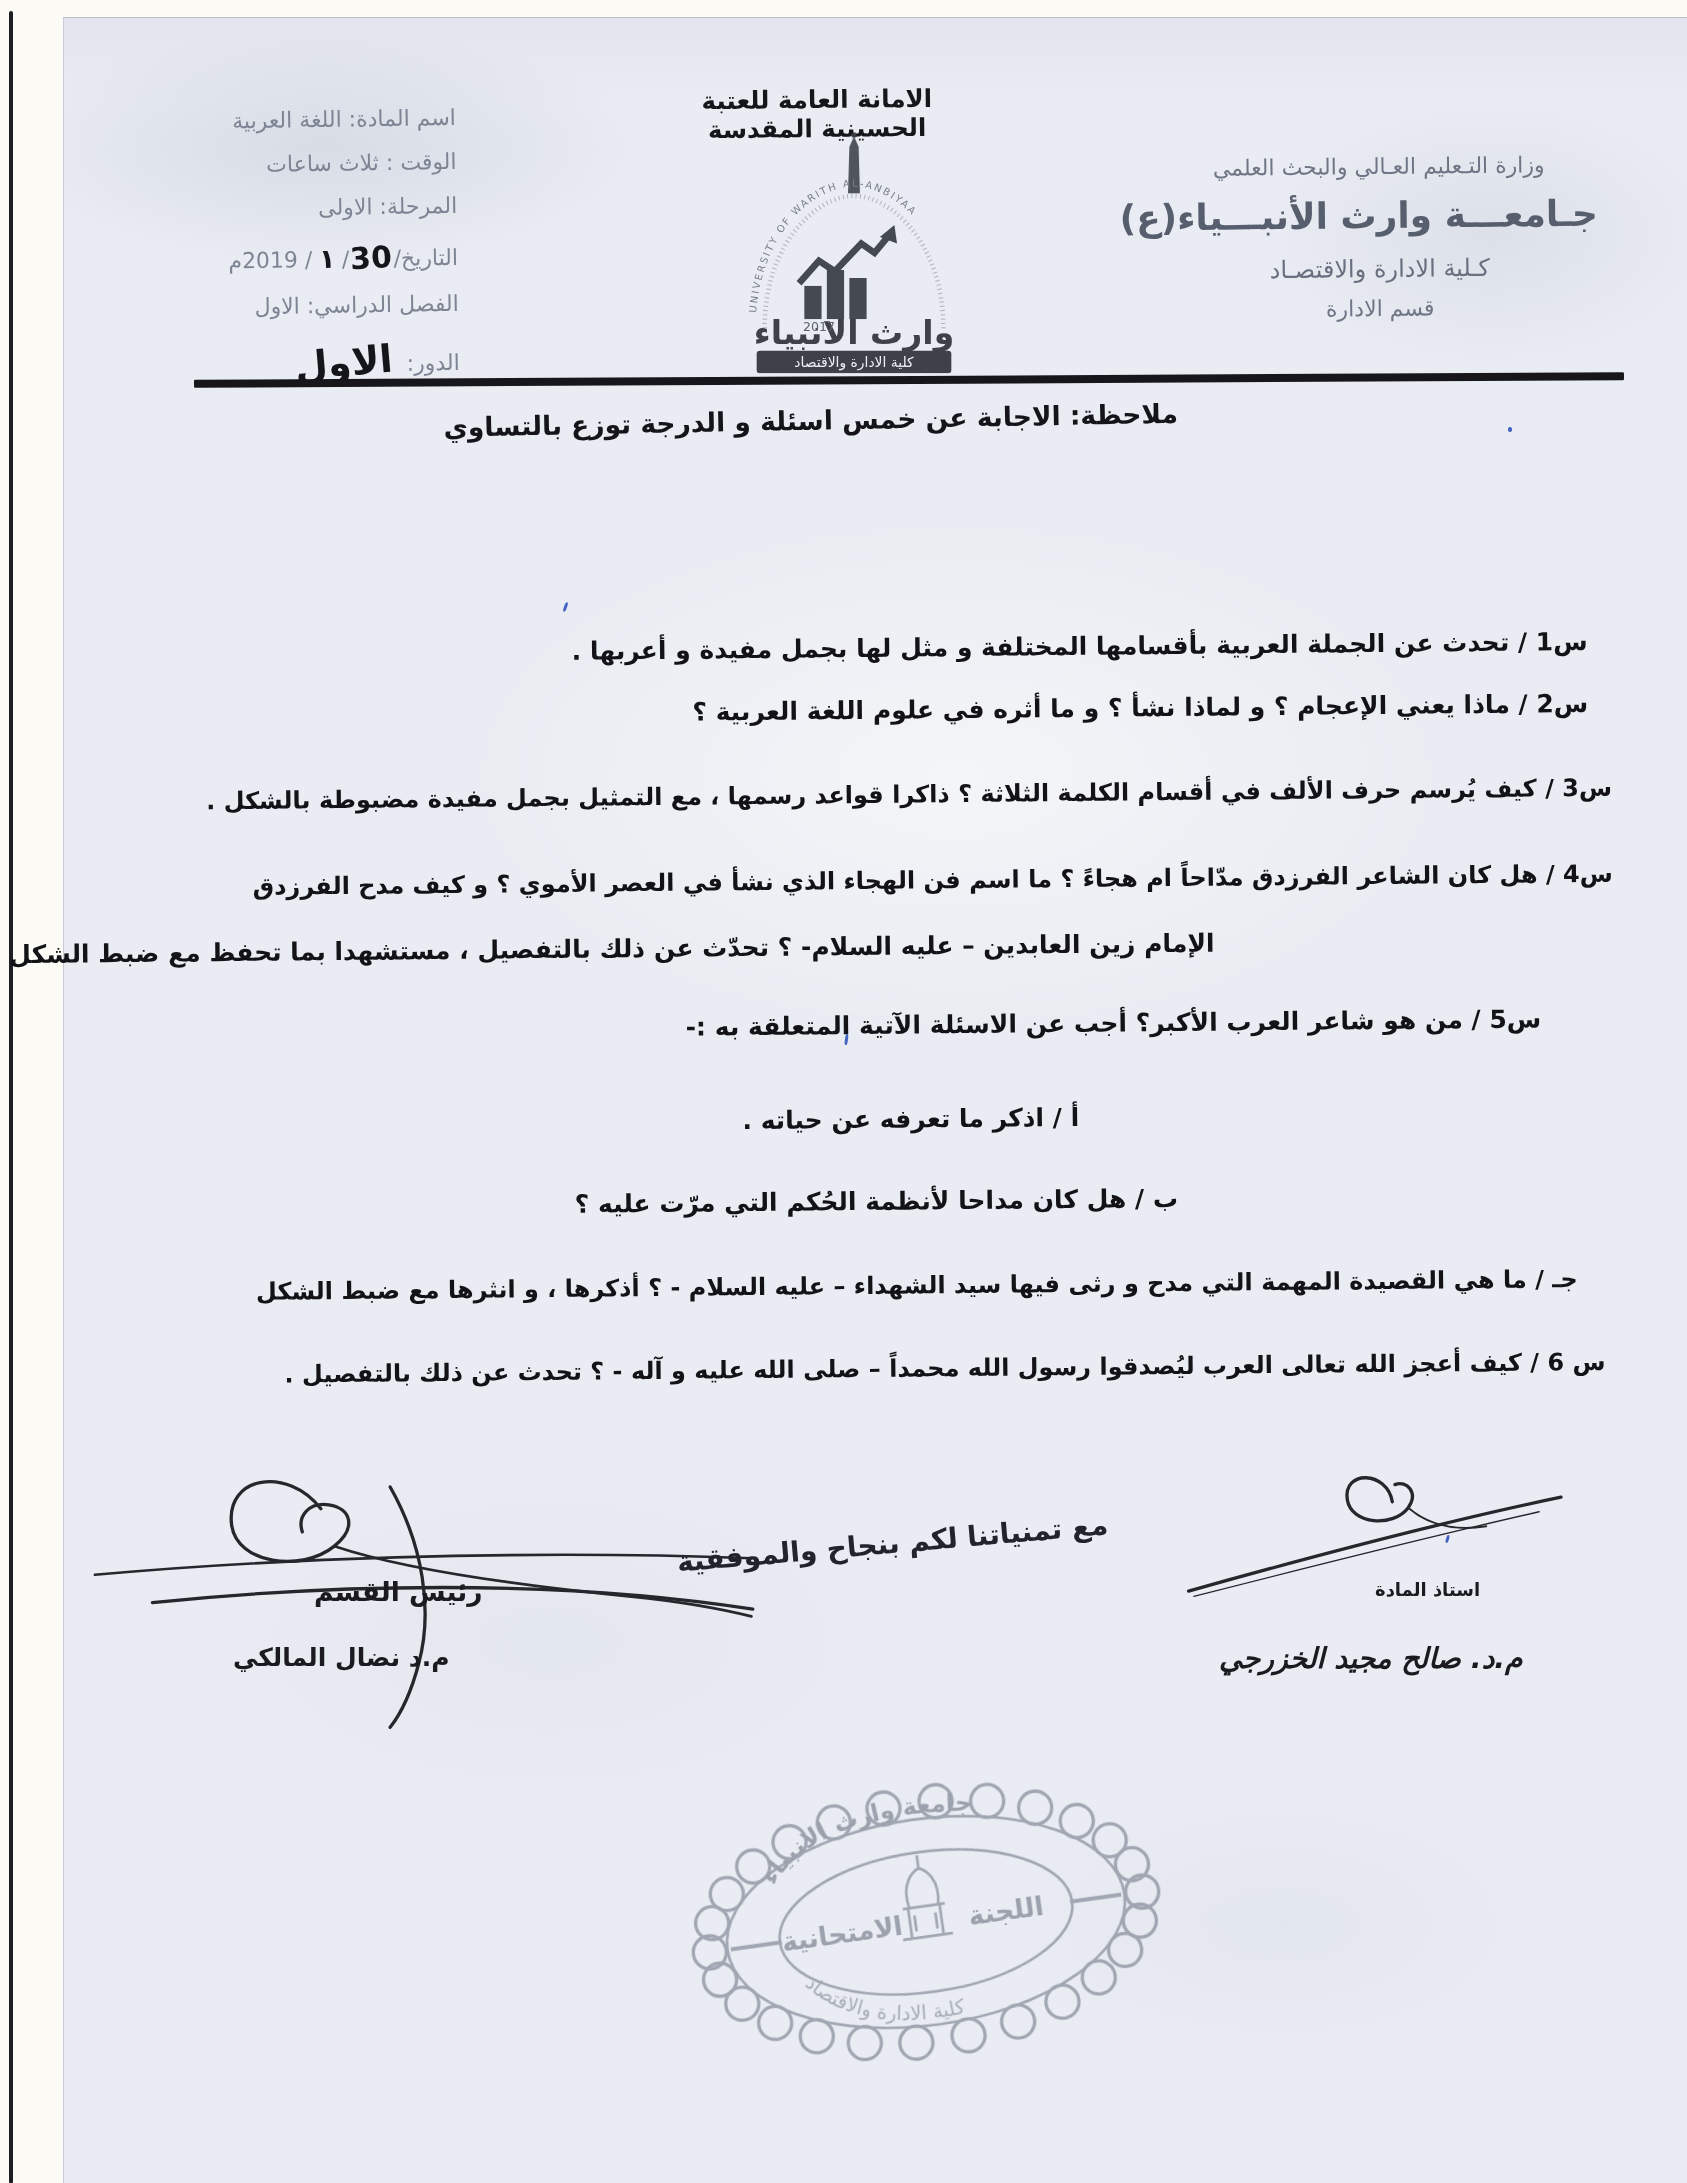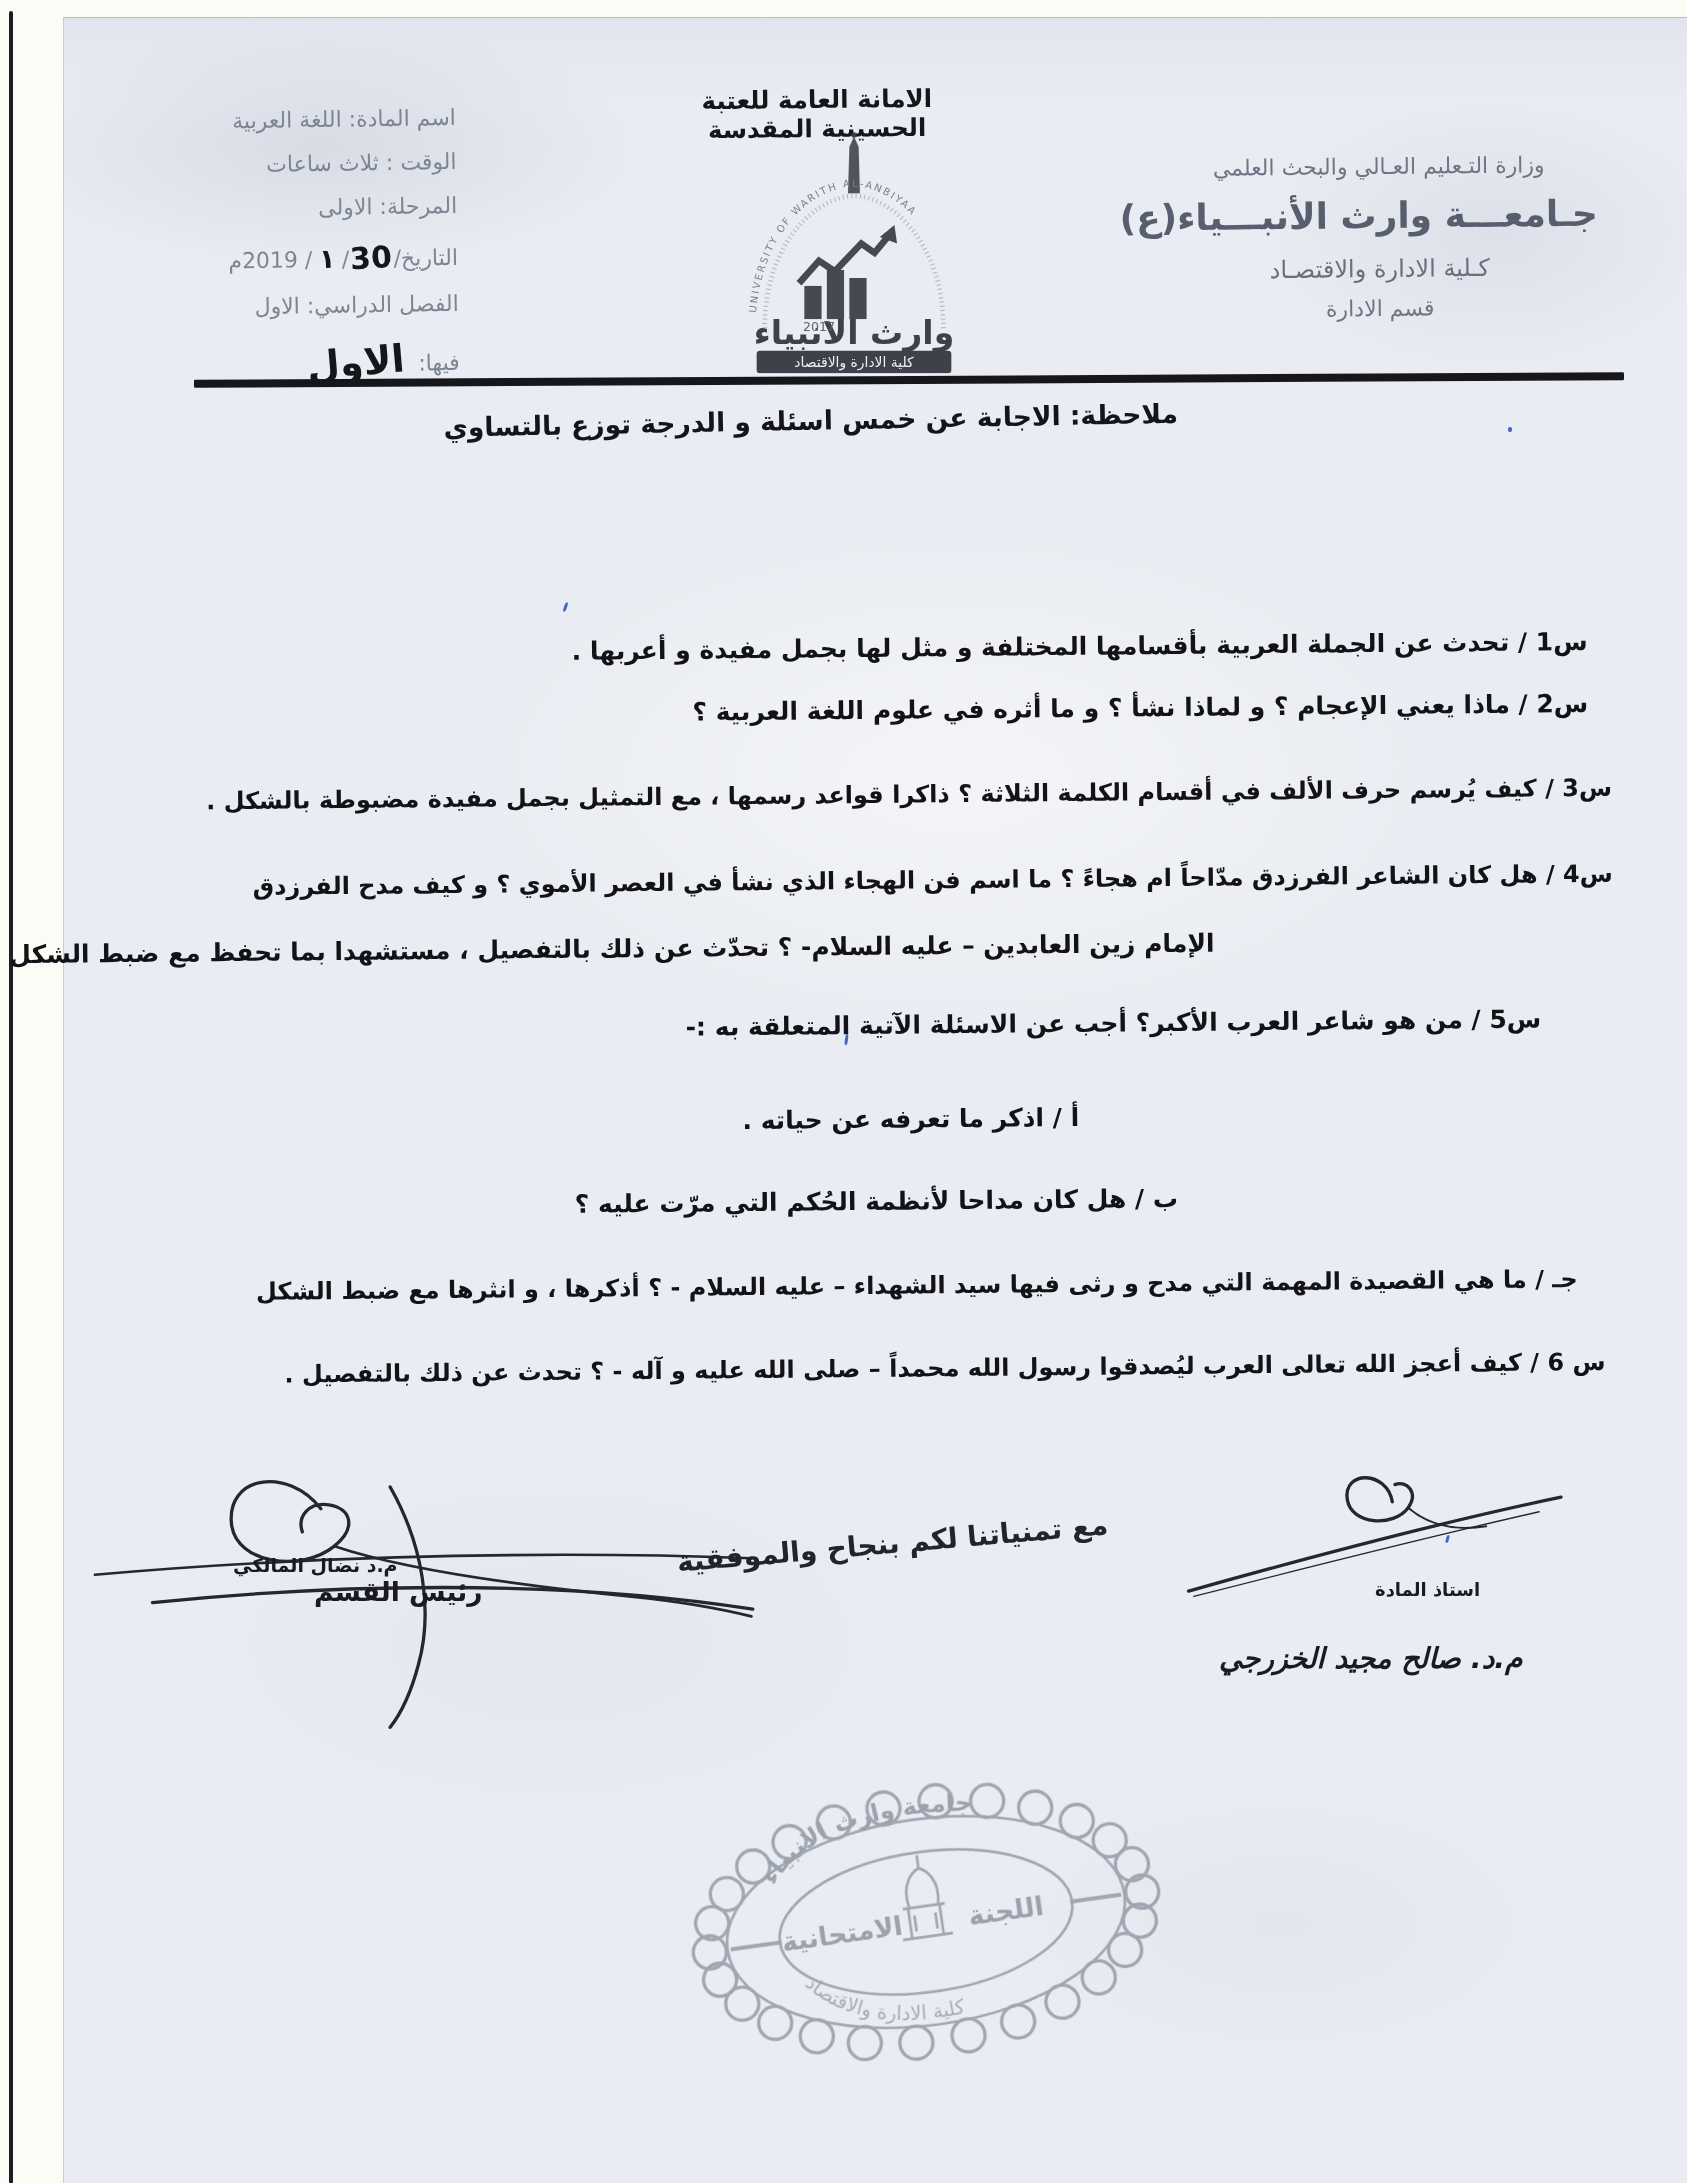--- a/index.html
+++ b/index.html
@@ -53,21 +53,21 @@
   #q5a{right:609px;top:1097px;}
   #q5b{right:511px;top:1179px;}
   #q5c{right:112px;top:1264px;}
   #q6{right:85px;top:1347px;}
   
   .sig-svg{pointer-events:none;}
   #sig-left{left:89px;top:1446px;width:675px;height:284px;}
   #sig-right{left:1174px;top:1452px;width:430px;height:179px;}
   .f-label{font-weight:700;color:#1a1a20;white-space:nowrap;}
   #dept-head-title{left:290px;top:1576px;font-size:26.5px;margin-left:24px;}
-  #dept-head-name{left:233px;top:1554px;font-size:19px;}
+  #dept-head-name{left:233px;top:1643px;font-size:25px;}
   #instructor-title{left:1375px;top:1579px;font-size:18px;}
   #instructor-name{left:1219px;top:1642px;font-size:28.4px;font-style:italic;}
   .wish{left:676px;top:1527px;font-size:28px;font-weight:700;color:#23232b;transform:rotate(-5deg);white-space:nowrap;letter-spacing:0.7px;}
   .stamp-svg{left:668px;top:1763px;width:516px;height:318px;}
   .speck{position:absolute;background:#4464c4;border-radius:45%;}
   #speck1{left:564px;top:602px;width:3.3px;height:10px;transform:rotate(20deg);}
   #speck2{left:845px;top:1034px;width:2.6px;height:10.6px;transform:rotate(8deg);}
   #speck3{left:1508px;top:427px;width:4px;height:4.6px;}
   #speck4{left:1446px;top:1535px;width:2.6px;height:8px;transform:rotate(15deg);}
 </style>
@@ -80,21 +80,21 @@
   <div class="texture"></div>
 
   <div class="abs title rtl">الامانة العامة للعتبة الحسينية المقدسة</div>
 
   <div class="abs left-info rtl">
     <div class="line">اسم المادة: اللغة العربية</div>
     <div class="line">الوقت : ثلاث ساعات</div>
     <div class="line">المرحلة: الاولى</div>
     <div class="line"><span>التاريخ/</span><span class="hand hand-day">30</span><span>/</span><span class="hand hand-month">١</span><span>/</span> <span>2019م</span></div>
     <div class="line">الفصل الدراسي: الاول</div>
-    <div class="line"><span>فيها:</span> <span class="hand hand-round">الاول</span></div>
+    <div class="line"><span>الدور:</span> <span class="hand hand-round">الاول</span></div>
   </div>
 
   <div class="abs right-info rtl">
     <div class="ri-ministry">وزارة التـعليم العـالي والبحث العلمي</div>
     <div class="ri-university">جـامعـــة وارث الأنبـــياء(ع)</div>
     <div class="ri-college">كـلية الادارة والاقتصـاد</div>
     <div class="ri-department">قسم الادارة</div>
   </div>
 
   <svg class="abs logo-svg" viewBox="0 0 350 370">

